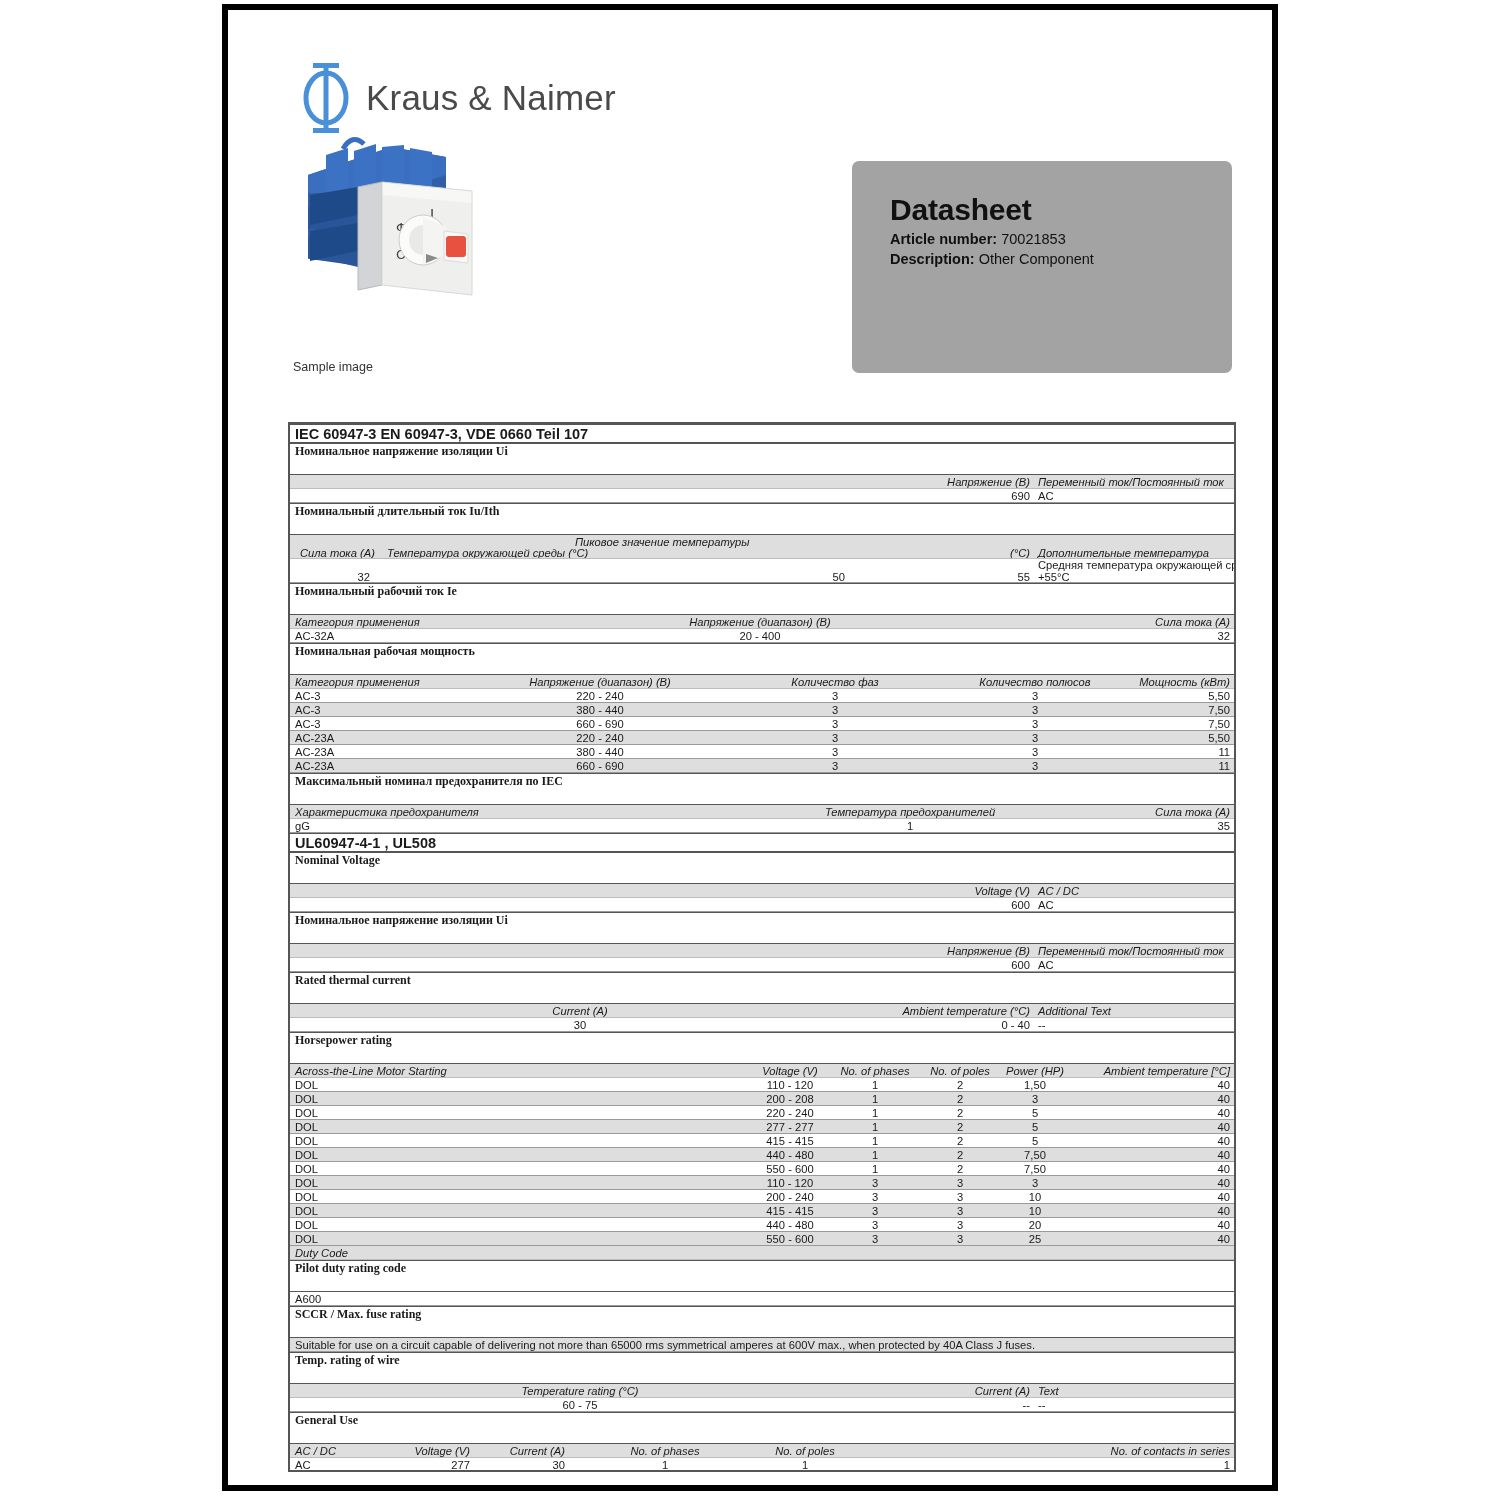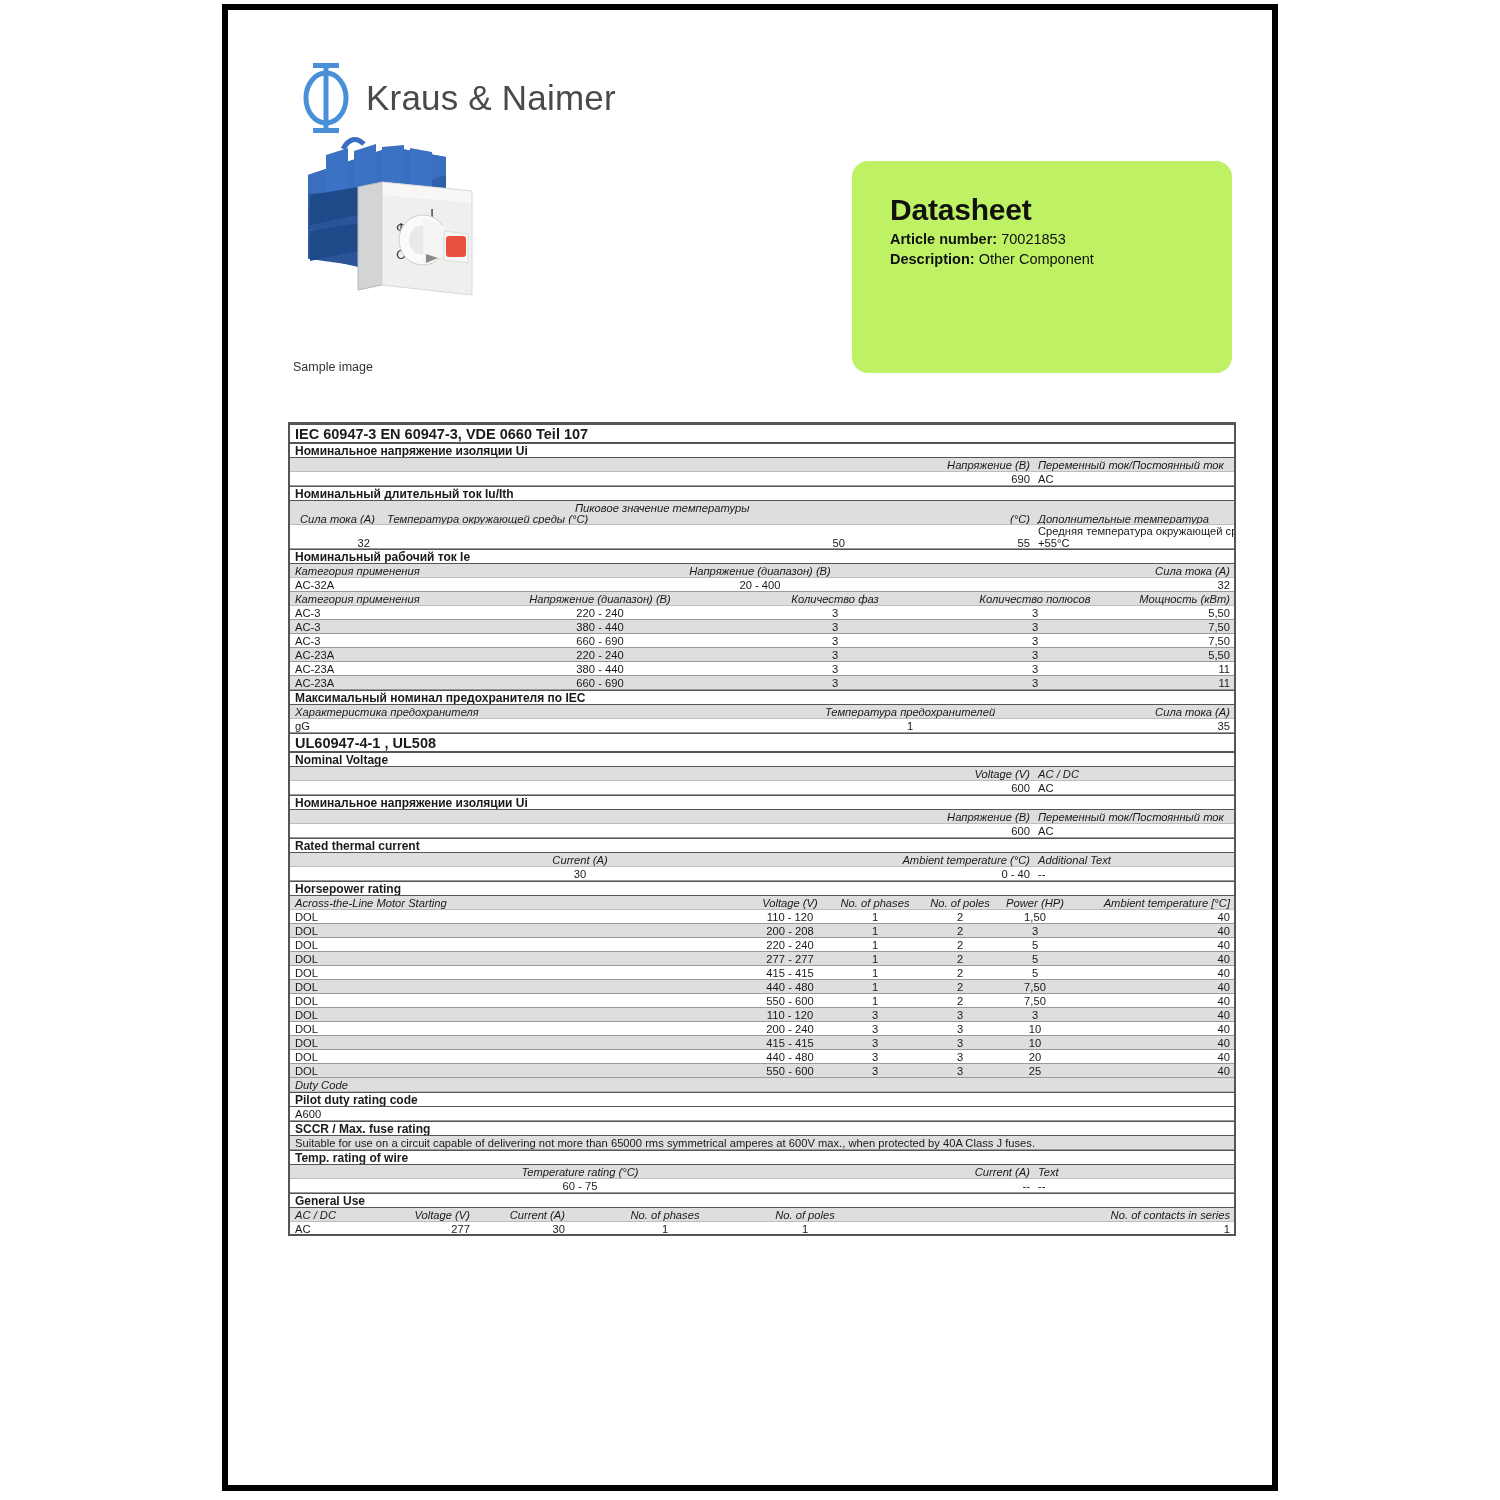--- a/index.html
+++ b/index.html
@@ -28,21 +28,21 @@
     white-space:nowrap;
   }
 
   .product-img{position:absolute;left:68px;top:125px;width:190px;height:185px;}
   .sample-caption{
     position:absolute;left:65px;top:350px;font-size:12.5px;color:#333333;
   }
 
   .info-box{
     position:absolute;left:624px;top:151px;width:380px;height:212px;
-    background:#bef264;border-radius:16px;box-sizing:border-box;
+    background:#a3a3a3;border-radius:7px;box-sizing:border-box;
     padding:32px 0 0 38px;
   }
   .info-title{font-size:30px;font-weight:bold;color:#111;letter-spacing:-.2px;}
   .info-line{font-size:14.5px;color:#111;margin-top:4px;}
   .info-line:first-of-type{margin-top:30px;}
   .info-line b{font-weight:bold;}
 
   
   .sheet{
     position:absolute;left:60px;top:412px;width:948px;
@@ -59,24 +59,25 @@
     height:14px;
     overflow:hidden;
   }
   .row.sec{            
     height:19px;
     border-bottom:1.5px solid #555;
     border-top:1.5px solid #555;
     background:#ffffff;
   }
   .row.sub{            
-    height:15px;
+    height:32px;
     background:#ffffff;
     border-bottom:1px solid #555;
     border-top:1px solid #555;
+    font-family:Liberation Serif, serif;
   }
   .row.hdr{background:#dedede;height:14px;border-bottom:1px solid #bdbdbd;}
   .row.hdr2{background:#dedede;height:24px;border-bottom:1px solid #bdbdbd;}
   .row.alt{background:#dedede;}
   .row.white{background:#ffffff;}
   .row.tall{height:24px;}
 
   .c{
     position:absolute;
     top:0;
@@ -222,20 +223,23 @@
       <span class="c it" style="left:5px">Категория применения</span>
       <span class="c it ctr" style="left:300px;width:340px">Напряжение (диапазон) (B)</span>
       <span class="c it r" style="left:700px;width:240px">Сила тока (A)</span>
     </div>
     <div class="row white">
       <span class="c" style="left:5px">AC-32A</span>
       <span class="c ctr" style="left:300px;width:340px">20 - 400</span>
       <span class="c r" style="left:700px;width:240px">32</span>
     </div>
 
+    <div class="row sub">
+      <span class="c bold" style="left:5px">Номинальная рабочая мощность</span>
+    </div>
     <div class="row hdr">
       <span class="c it" style="left:5px">Категория применения</span>
       <span class="c it ctr" style="left:180px;width:260px">Напряжение (диапазон) (B)</span>
       <span class="c it ctr" style="left:450px;width:190px">Количество фаз</span>
       <span class="c it ctr" style="left:640px;width:210px">Количество полюсов</span>
       <span class="c it r" style="left:700px;width:240px">Мощность (кВт)</span>
     </div>
     <div id="iec-power-rows">
           <div class="row white">
             <span class="c" style="left: 5px;">AC-3</span>

